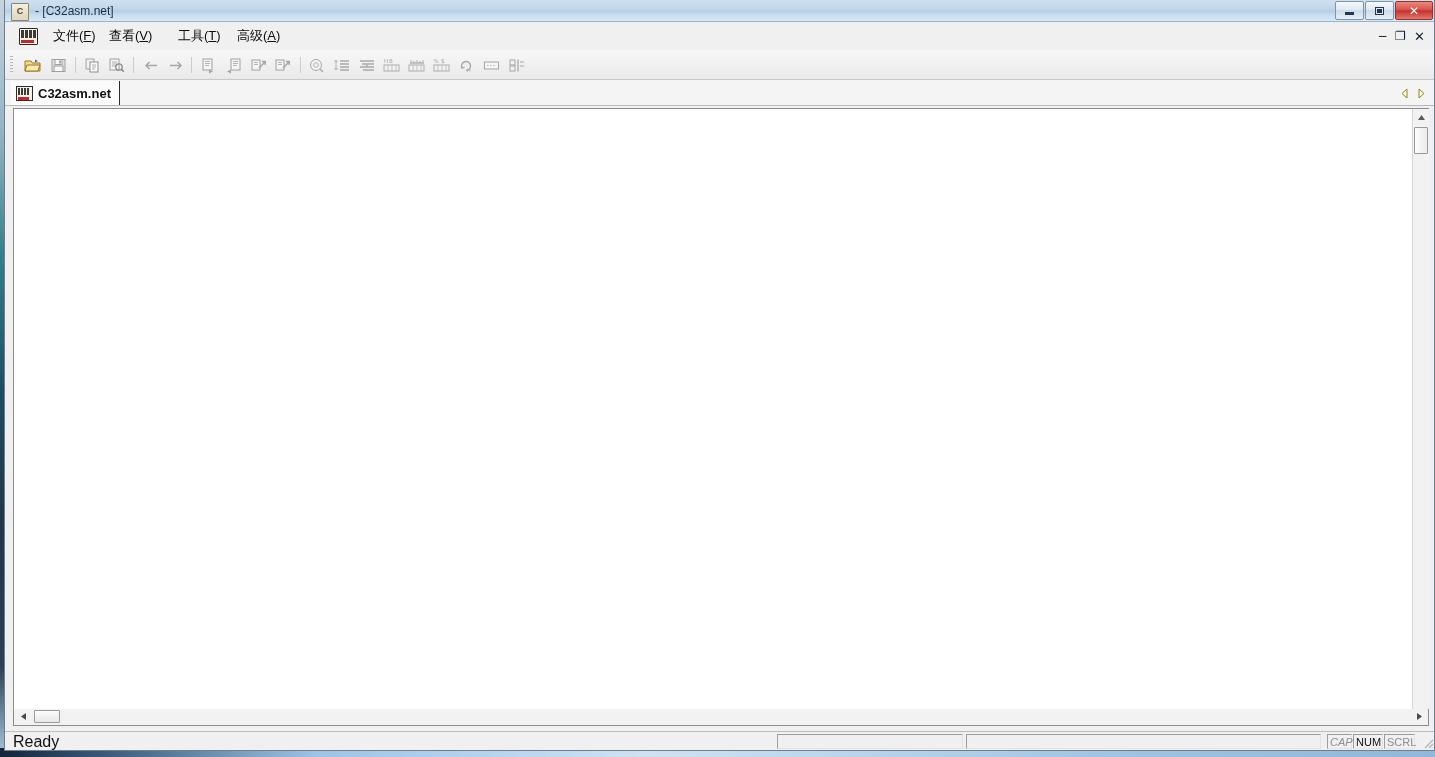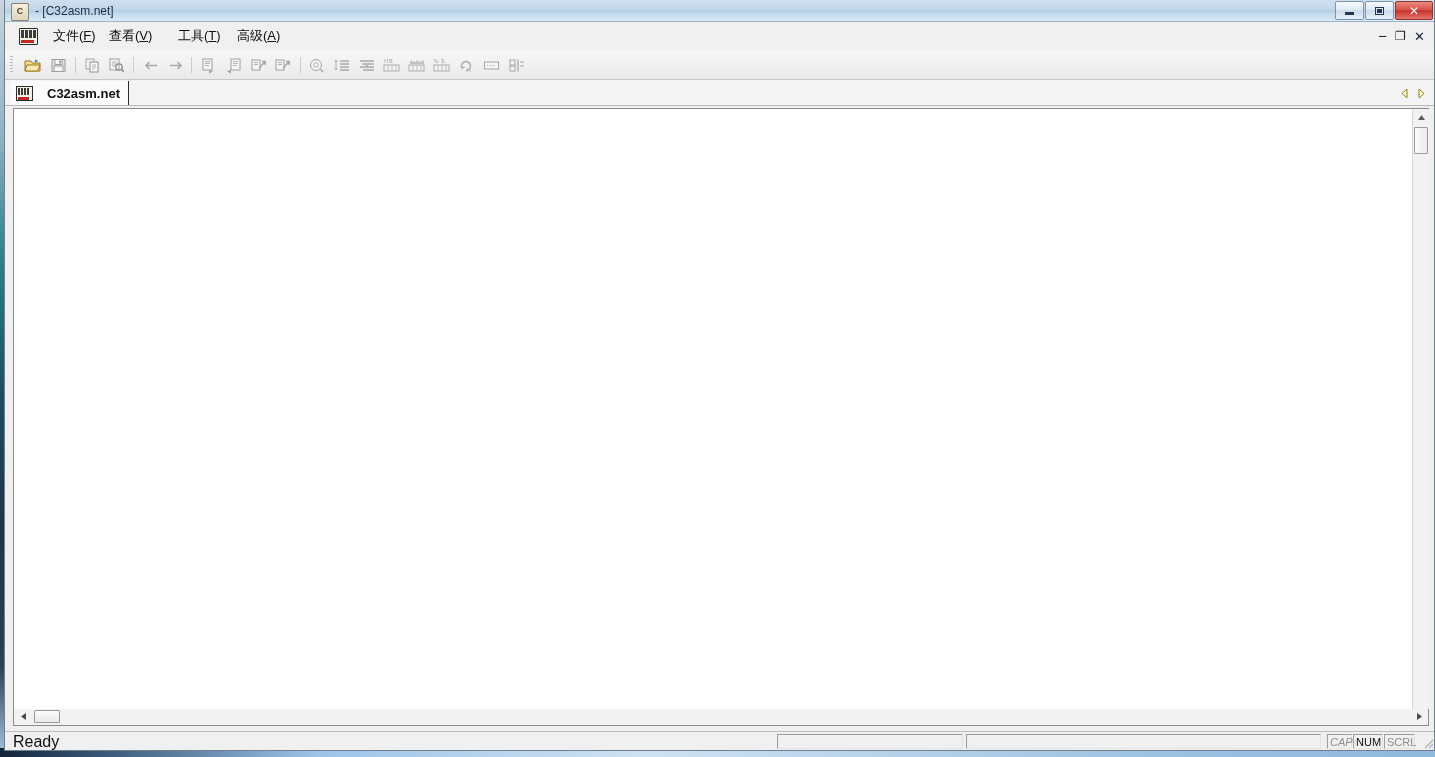--- a/index.html
+++ b/index.html
@@ -116,21 +116,21 @@
   .tsep{position:absolute;top:7px;width:1px;height:16px;background:#cccccc;}
   .ic{width:18px;height:17px;display:block;}
 
   
   #tabstrip{
     position:absolute;left:0;top:80px;width:1431px;height:26px;
     background:#f4f4f4;border-bottom:1px solid #b9b9b9;box-sizing:border-box;
   }
   #tab0{
     position:absolute;left:6px;top:1px;height:24px;
-    display:flex;align-items:center;gap:14px;padding:0 8px 0 5px;
+    display:flex;align-items:center;gap:5px;padding:0 8px 0 5px;
     background:#fbfbfb;border-right:1px solid #2b2b2b;box-sizing:border-box;
   }
   #tab0 .tabicon{
     width:15px;height:13px;background:#f5f2e6;border:1px solid #2b2b2b;
     position:relative;overflow:hidden;flex:none;
   }
   #tab0 .tabicon .bars{position:absolute;left:1px;top:1px;display:flex;gap:1px;}
   #tab0 .tabicon .bars i{display:block;width:2px;height:7px;background:#3a3a3a;}
   #tab0 .tabicon .red{position:absolute;left:1px;bottom:0px;width:11px;height:3px;background:#c0282a;}
   #tab0 .tablabel{font-size:13px;font-weight:bold;color:#111;white-space:nowrap;}

